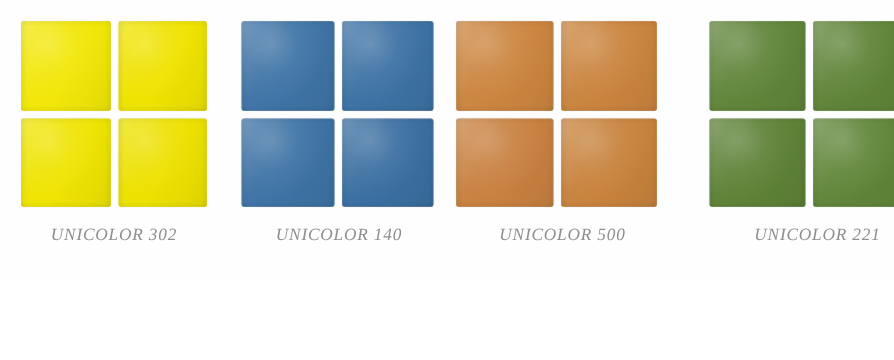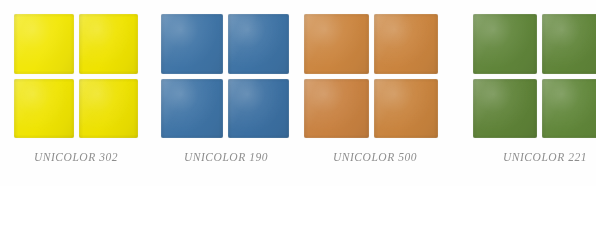--- a/index.html
+++ b/index.html
@@ -125,21 +125,21 @@
     <div class="swatch-label" style="color: rgb(142, 142, 142);">UNICOLOR 302</div>
   </div>
 
   <div class="swatch-group g1">
     <div class="tile-grid">
       <div class="tile" style="background-color: rgb(63, 116, 166);"></div>
       <div class="tile" style="background-color: rgb(61, 114, 164);"></div>
       <div class="tile" style="background-color: rgb(62, 115, 165);"></div>
       <div class="tile" style="background-color: rgb(59, 111, 161);"></div>
     </div>
-    <div class="swatch-label" style="color: rgb(142, 142, 142);">UNICOLOR 190</div>
+    <div class="swatch-label" style="color: rgb(142, 142, 142);">UNICOLOR 140</div>
   </div>
 
   <div class="swatch-group g2">
     <div class="tile-grid">
       <div class="tile" style="background-color: rgb(203, 133, 63);"></div>
       <div class="tile" style="background-color: rgb(202, 132, 62);"></div>
       <div class="tile" style="background-color: rgb(200, 129, 64);"></div>
       <div class="tile" style="background-color: rgb(200, 131, 61);"></div>
     </div>
     <div class="swatch-label" style="color: rgb(142, 142, 142);">UNICOLOR 500</div>

